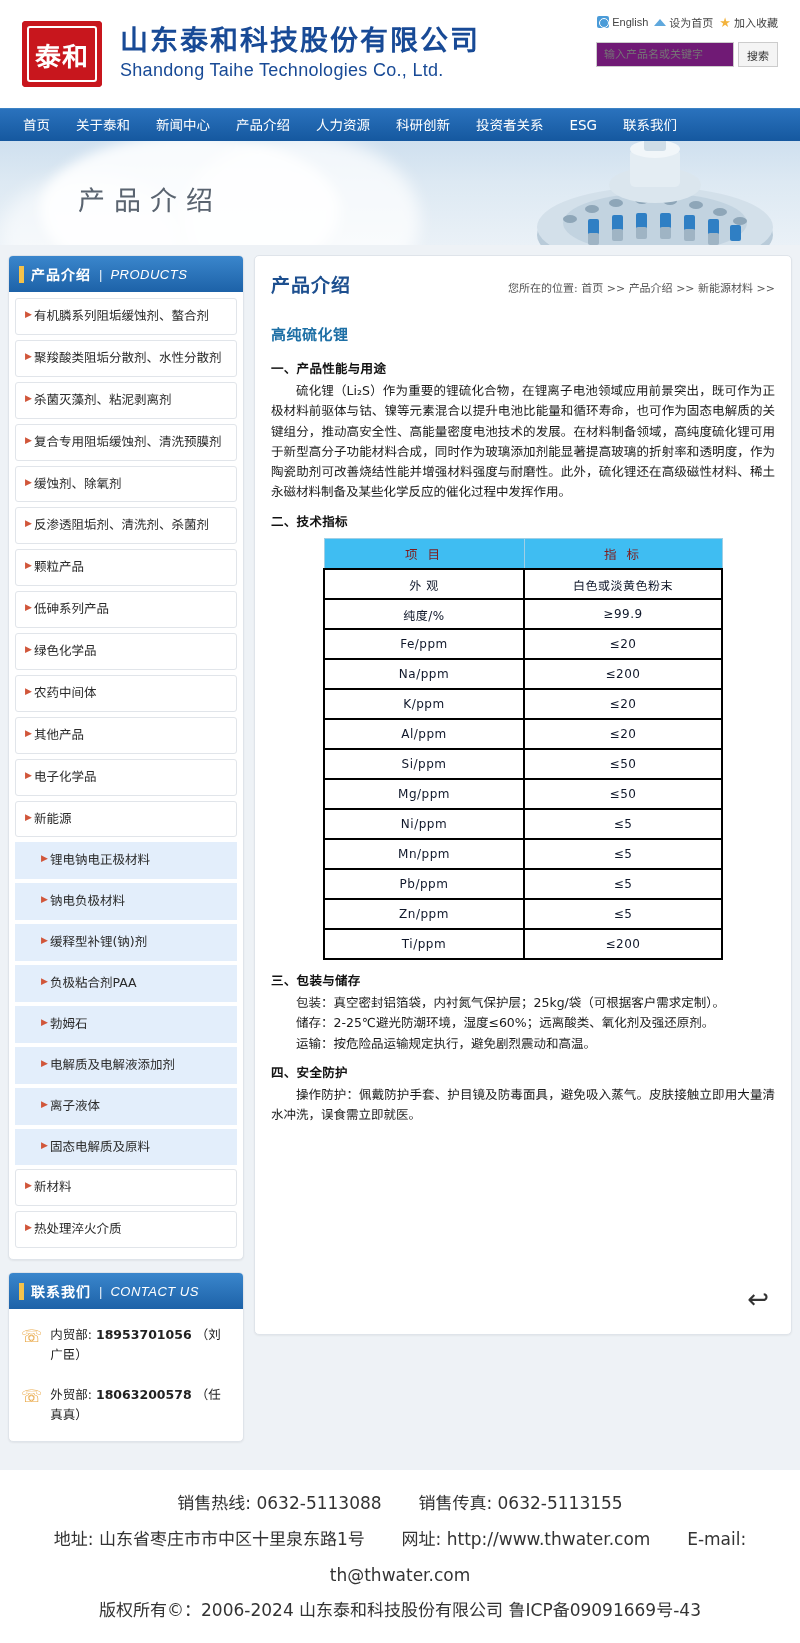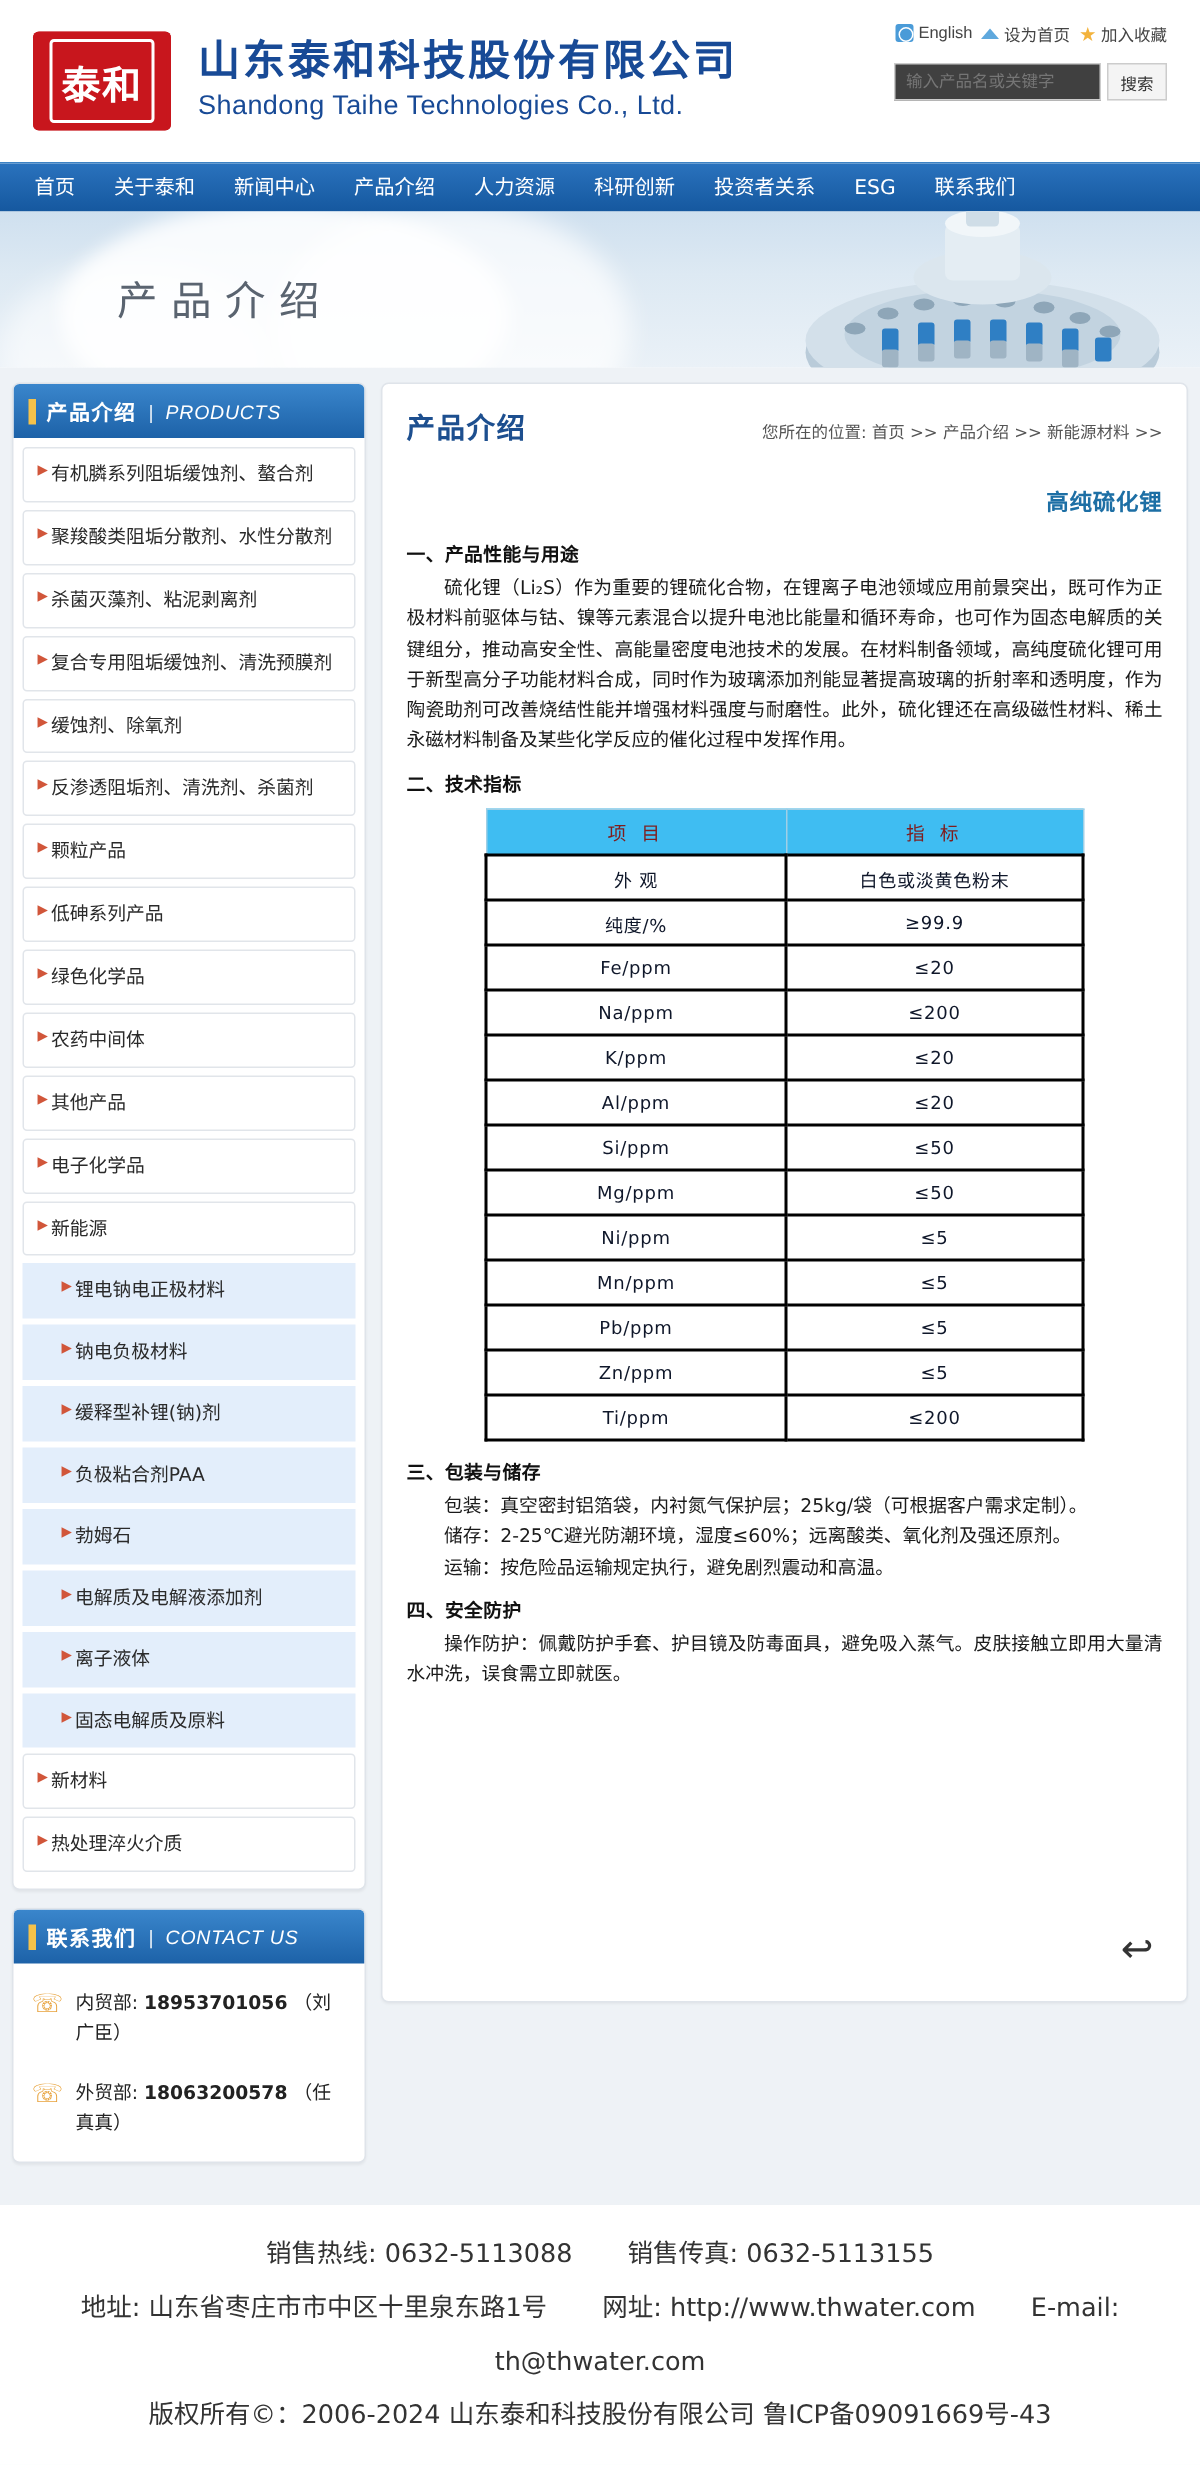--- a/index.html
+++ b/index.html
@@ -17,21 +17,21 @@
   
   .topbar {
     height: 108px;
     background: #ffffff;
     position: relative;
     display: flex;
     align-items: center;
     padding: 0 22px;
   }
   .logo-mark {
-    width: 92px; height: 66px;
+    width: 80px; height: 66px;
     background: #c8161d;
     border-radius: 4px;
     display: flex; align-items: center; justify-content: center;
     flex-shrink: 0;
     box-shadow: inset 0 0 0 3px #c8161d;
     position: relative;
   }
   .logo-mark .inner {
     width: 70px; height: 56px;
     border: 2px solid #ffffff;
@@ -78,21 +78,21 @@
     width: 0; height: 0; display: inline-block;
     border-left: 6px solid transparent; border-right: 6px solid transparent;
     border-bottom: 7px solid #5fa8dd; position: relative;
   }
   .ico-star-s {
     color: #f3b33d; font-size: 13px; line-height: 1;
   }
   .searchrow { margin-top: 12px; display: flex; justify-content: flex-end; }
   .searchbox {
     width: 138px; height: 25px;
-    border: 1px solid #ccc; background: #404040;
+    border: 1px solid #ccc; background: #701a75;
     font-size: 11px; color: #999; padding: 0 7px;
     outline: none;
     font-family: "DejaVu Sans", sans-serif;
   }
   .searchbtn {
     height: 25px; min-width: 40px; margin-left: 4px;
     border: 1px solid #ccc; background: #f4f4f4;
     font-size: 11px; color: #333; cursor: pointer;
     font-family: "DejaVu Sans", sans-serif;
   }
@@ -219,21 +219,21 @@
   .main-head .ph-title {
     font-size: 19px; font-weight: bold; color: #1d4f8f; letter-spacing: 1px;
     font-family: "DejaVu Sans", sans-serif;
   }
   .crumb {
     font-size: 11px; color: #555; white-space: nowrap;
     font-family: "DejaVu Sans", sans-serif;
   }
   .crumb a { color: #555; text-decoration: none; }
   .prod-title {
-    text-align: right; font-size: 15px; font-weight: bold;
+    text-align: left; font-size: 15px; font-weight: bold;
     color: #1d6fa5; margin: 20px 0 14px 0; letter-spacing: .5px;
     font-family: Liberation Serif, serif;
   }
   .sec-h {
     font-size: 12.5px; font-weight: bold; color: #111;
     margin: 8px 0 4px 0; letter-spacing: .3px;
     font-family: "DejaVu Sans", sans-serif;
   }
   .para {
     font-size: 12.5px; color: #1a1a1a; line-height: 1.62;

